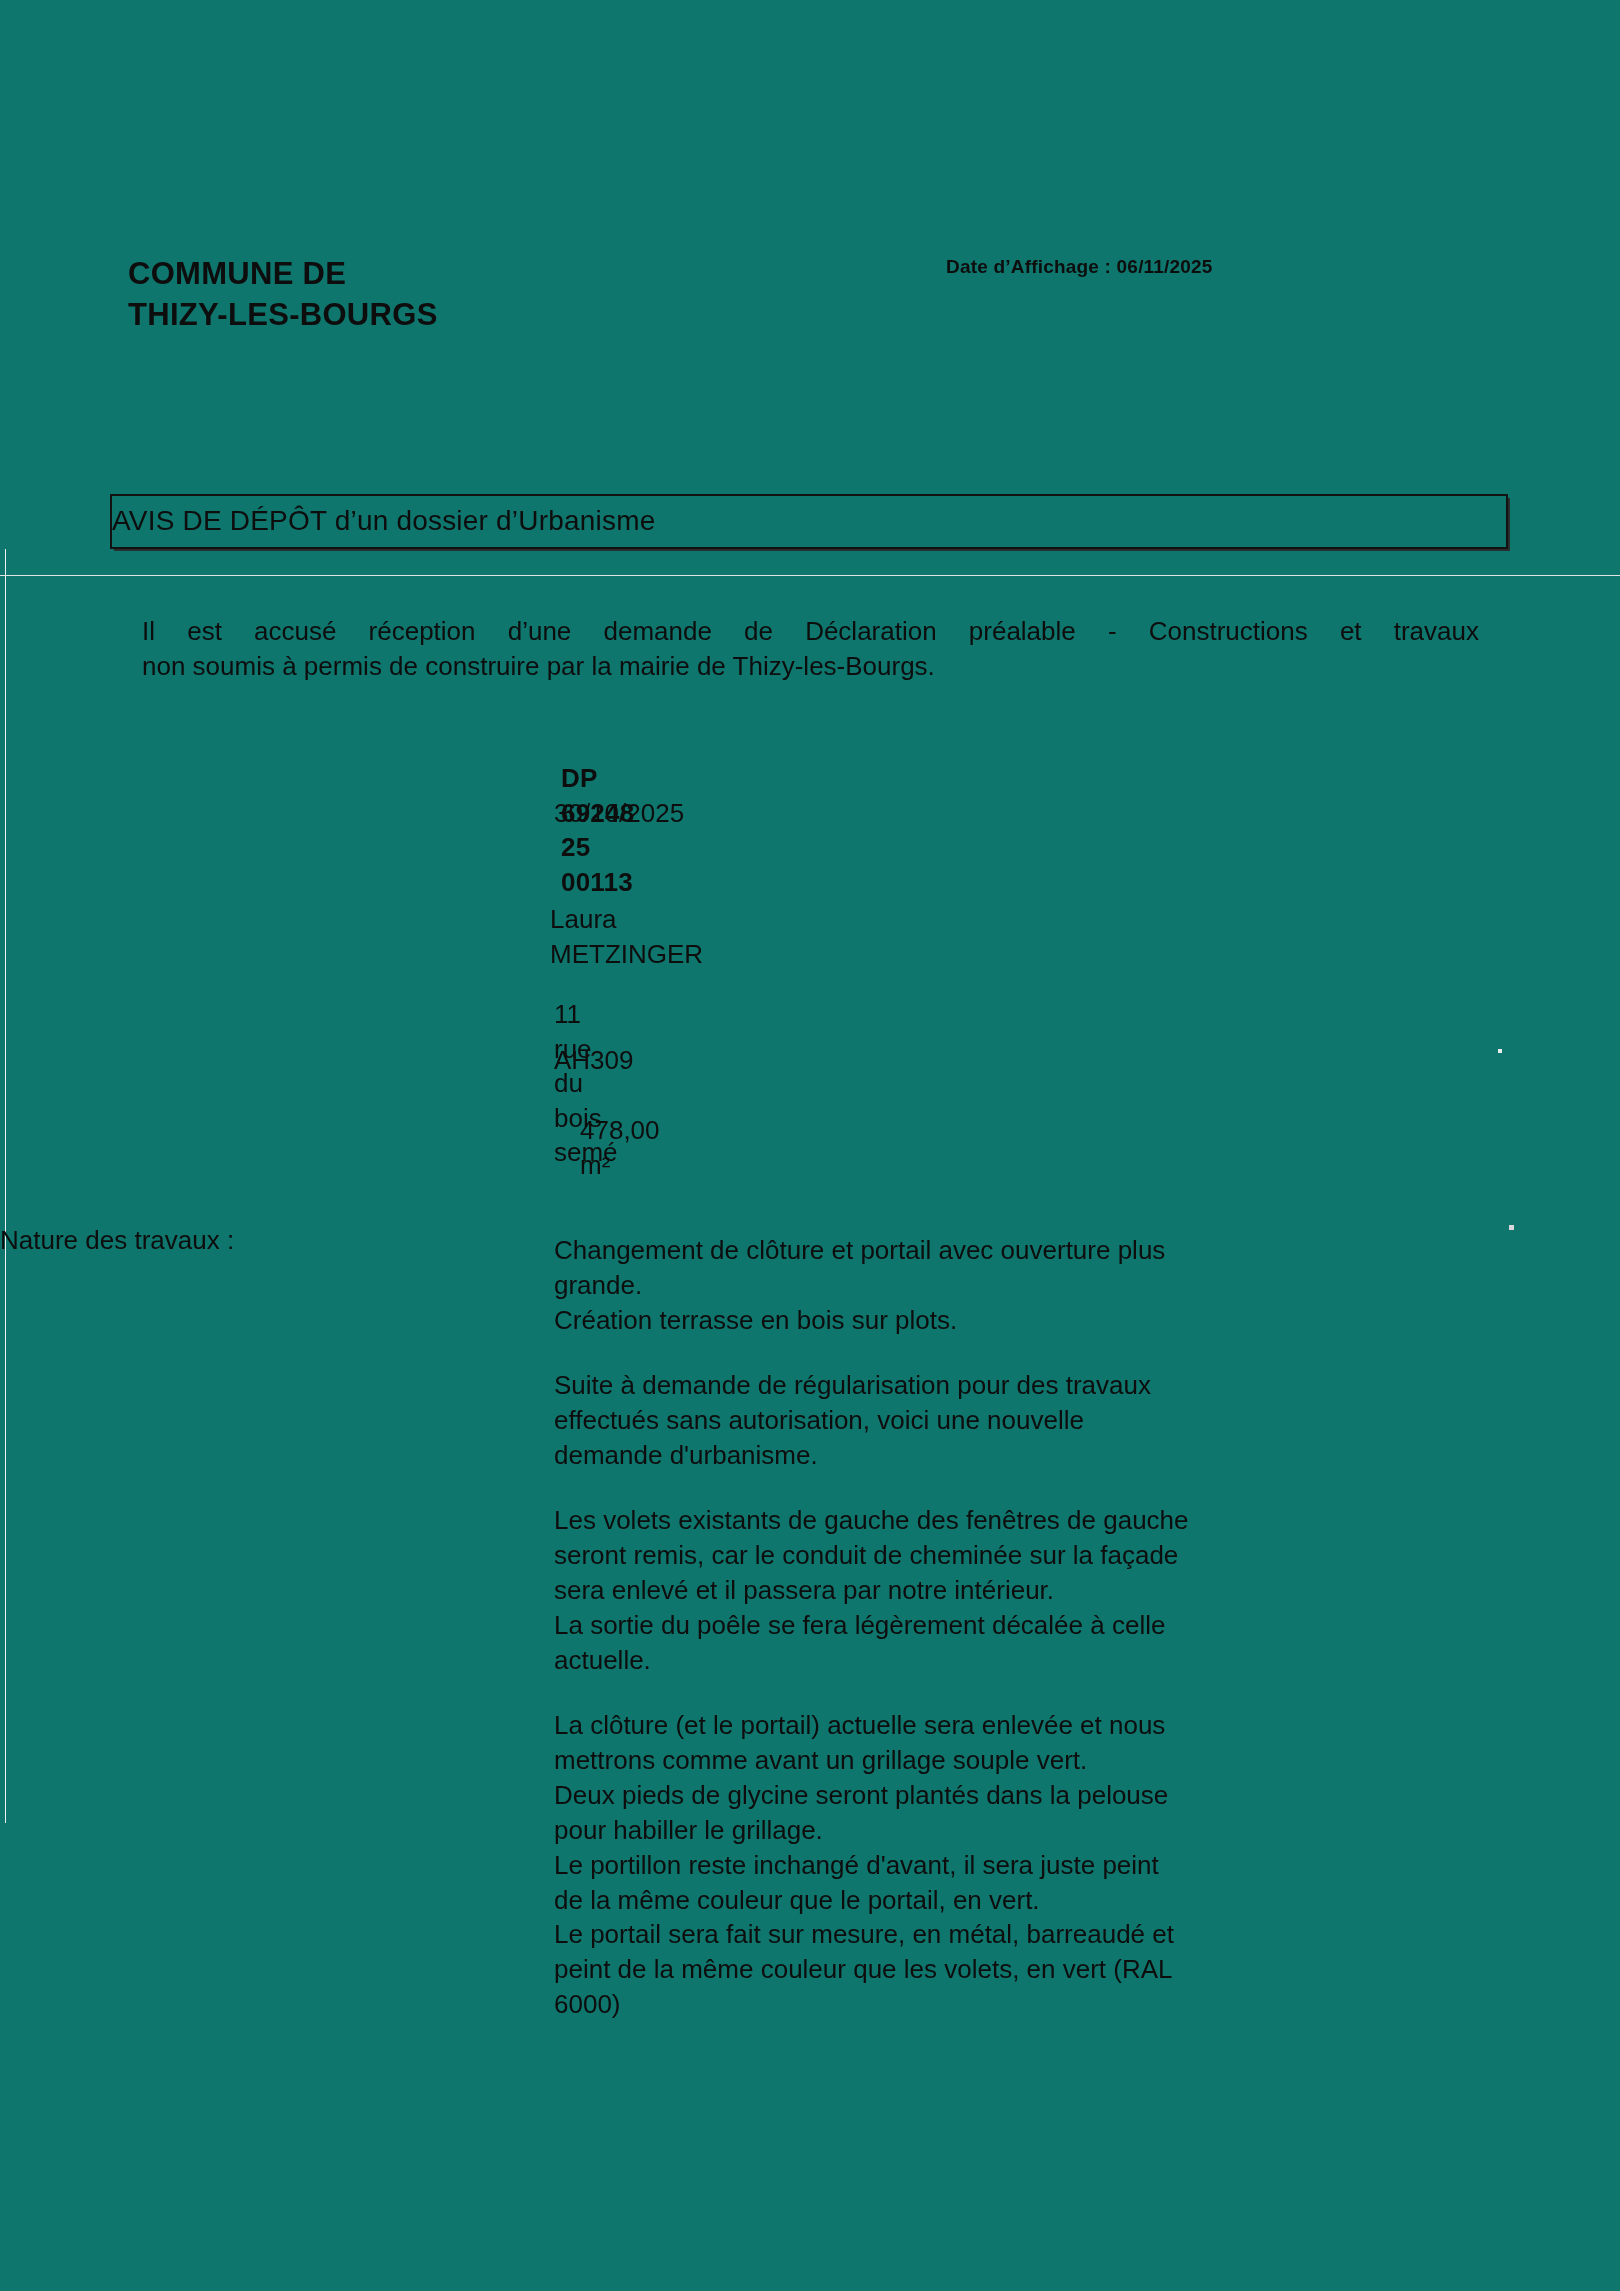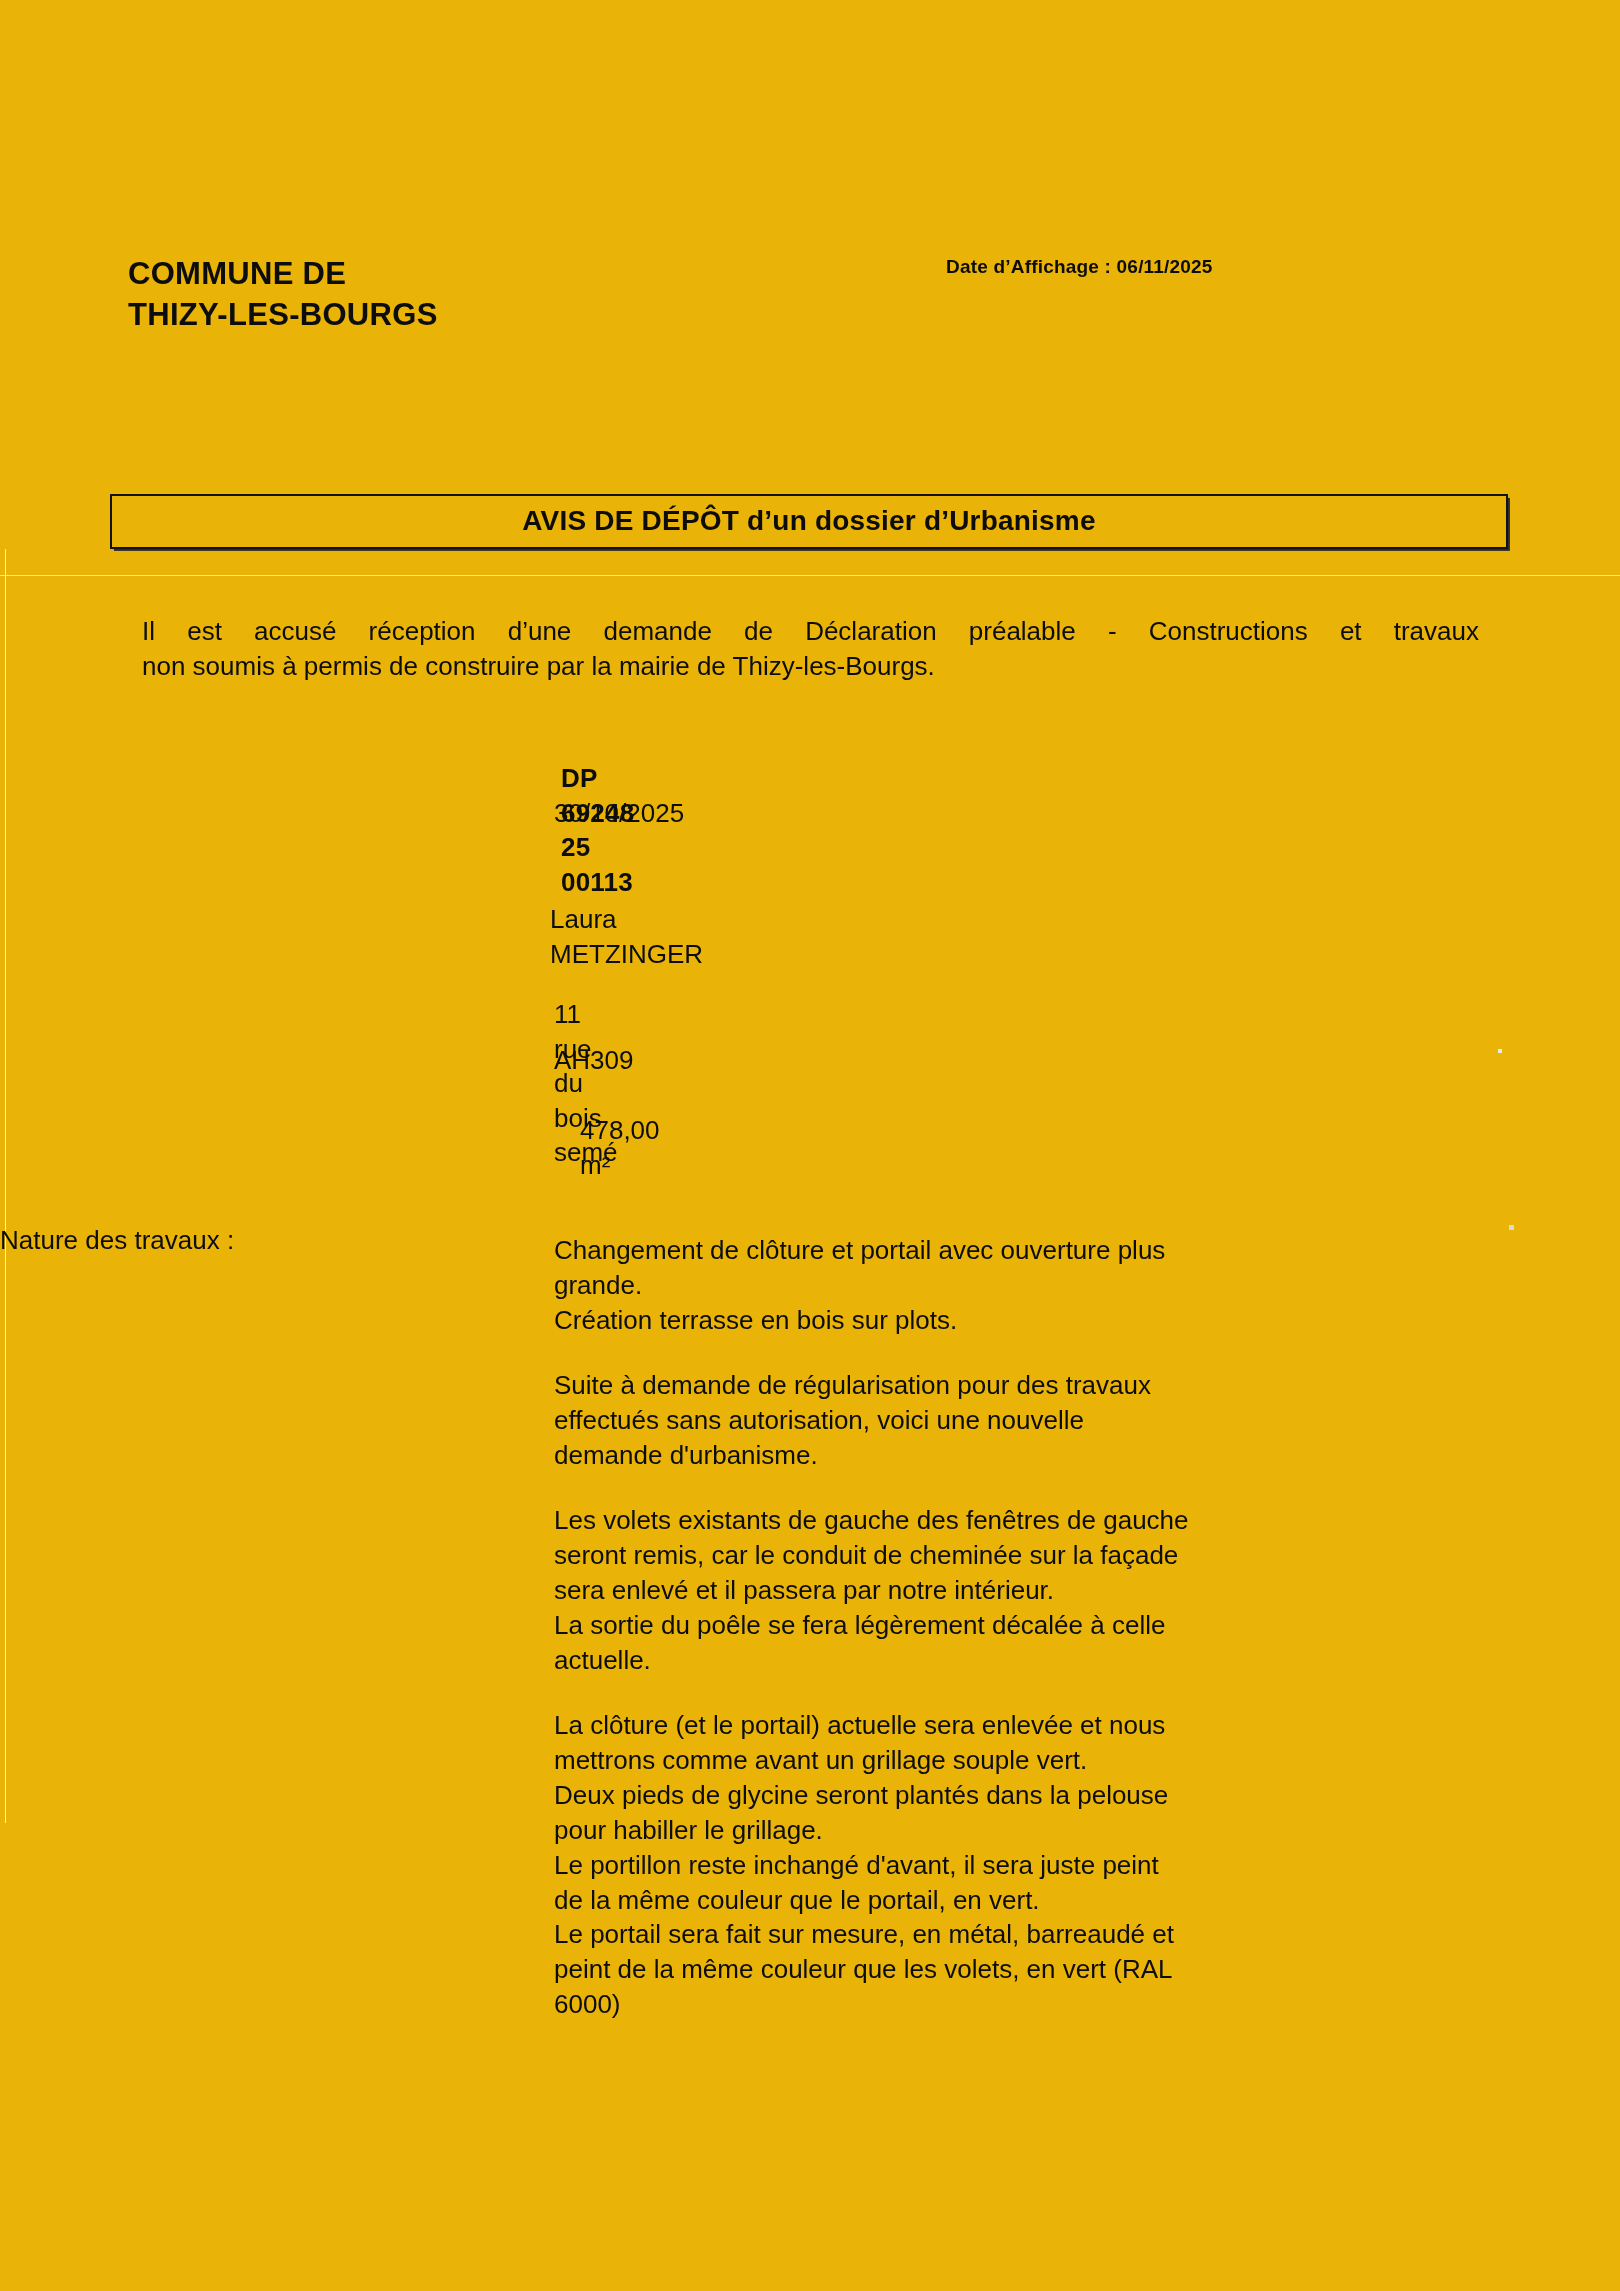--- a/index.html
+++ b/index.html
@@ -13,21 +13,21 @@
     height: 2292px;
     position: relative;
     font-family: "Liberation Sans", sans-serif;
     color: #0d0d0d;
     overflow: hidden;
   }
 
   .page {
     position: absolute;
     inset: 0;
-    background: #eab308;
+    background: #0f766e;
   }
 
   
   .artifact-hline {
     position: absolute;
     left: 0;
     top: 575px;
     width: 1620px;
     height: 1px;
     background: #e4e4e6;
@@ -94,23 +94,23 @@
     height: 55px;
     border: 2.9px solid #121212;
     box-sizing: border-box;
     box-shadow: 2.9px 2.9px 0 -1px #2b2b2b;
   }
   .title-box .title-text {
     position: absolute;
     left: 0;
     right: 0;
     top: 8.8px;
-    text-align: center;
+    text-align: left;
     font-size: 28px;
-    font-weight: bold;
+    font-weight: normal;
     letter-spacing: 0.2px;
     white-space: nowrap;
   }
 
   
   .intro {
     position: absolute;
     left: 142px;
     top: 614px;
     width: 1337px;

